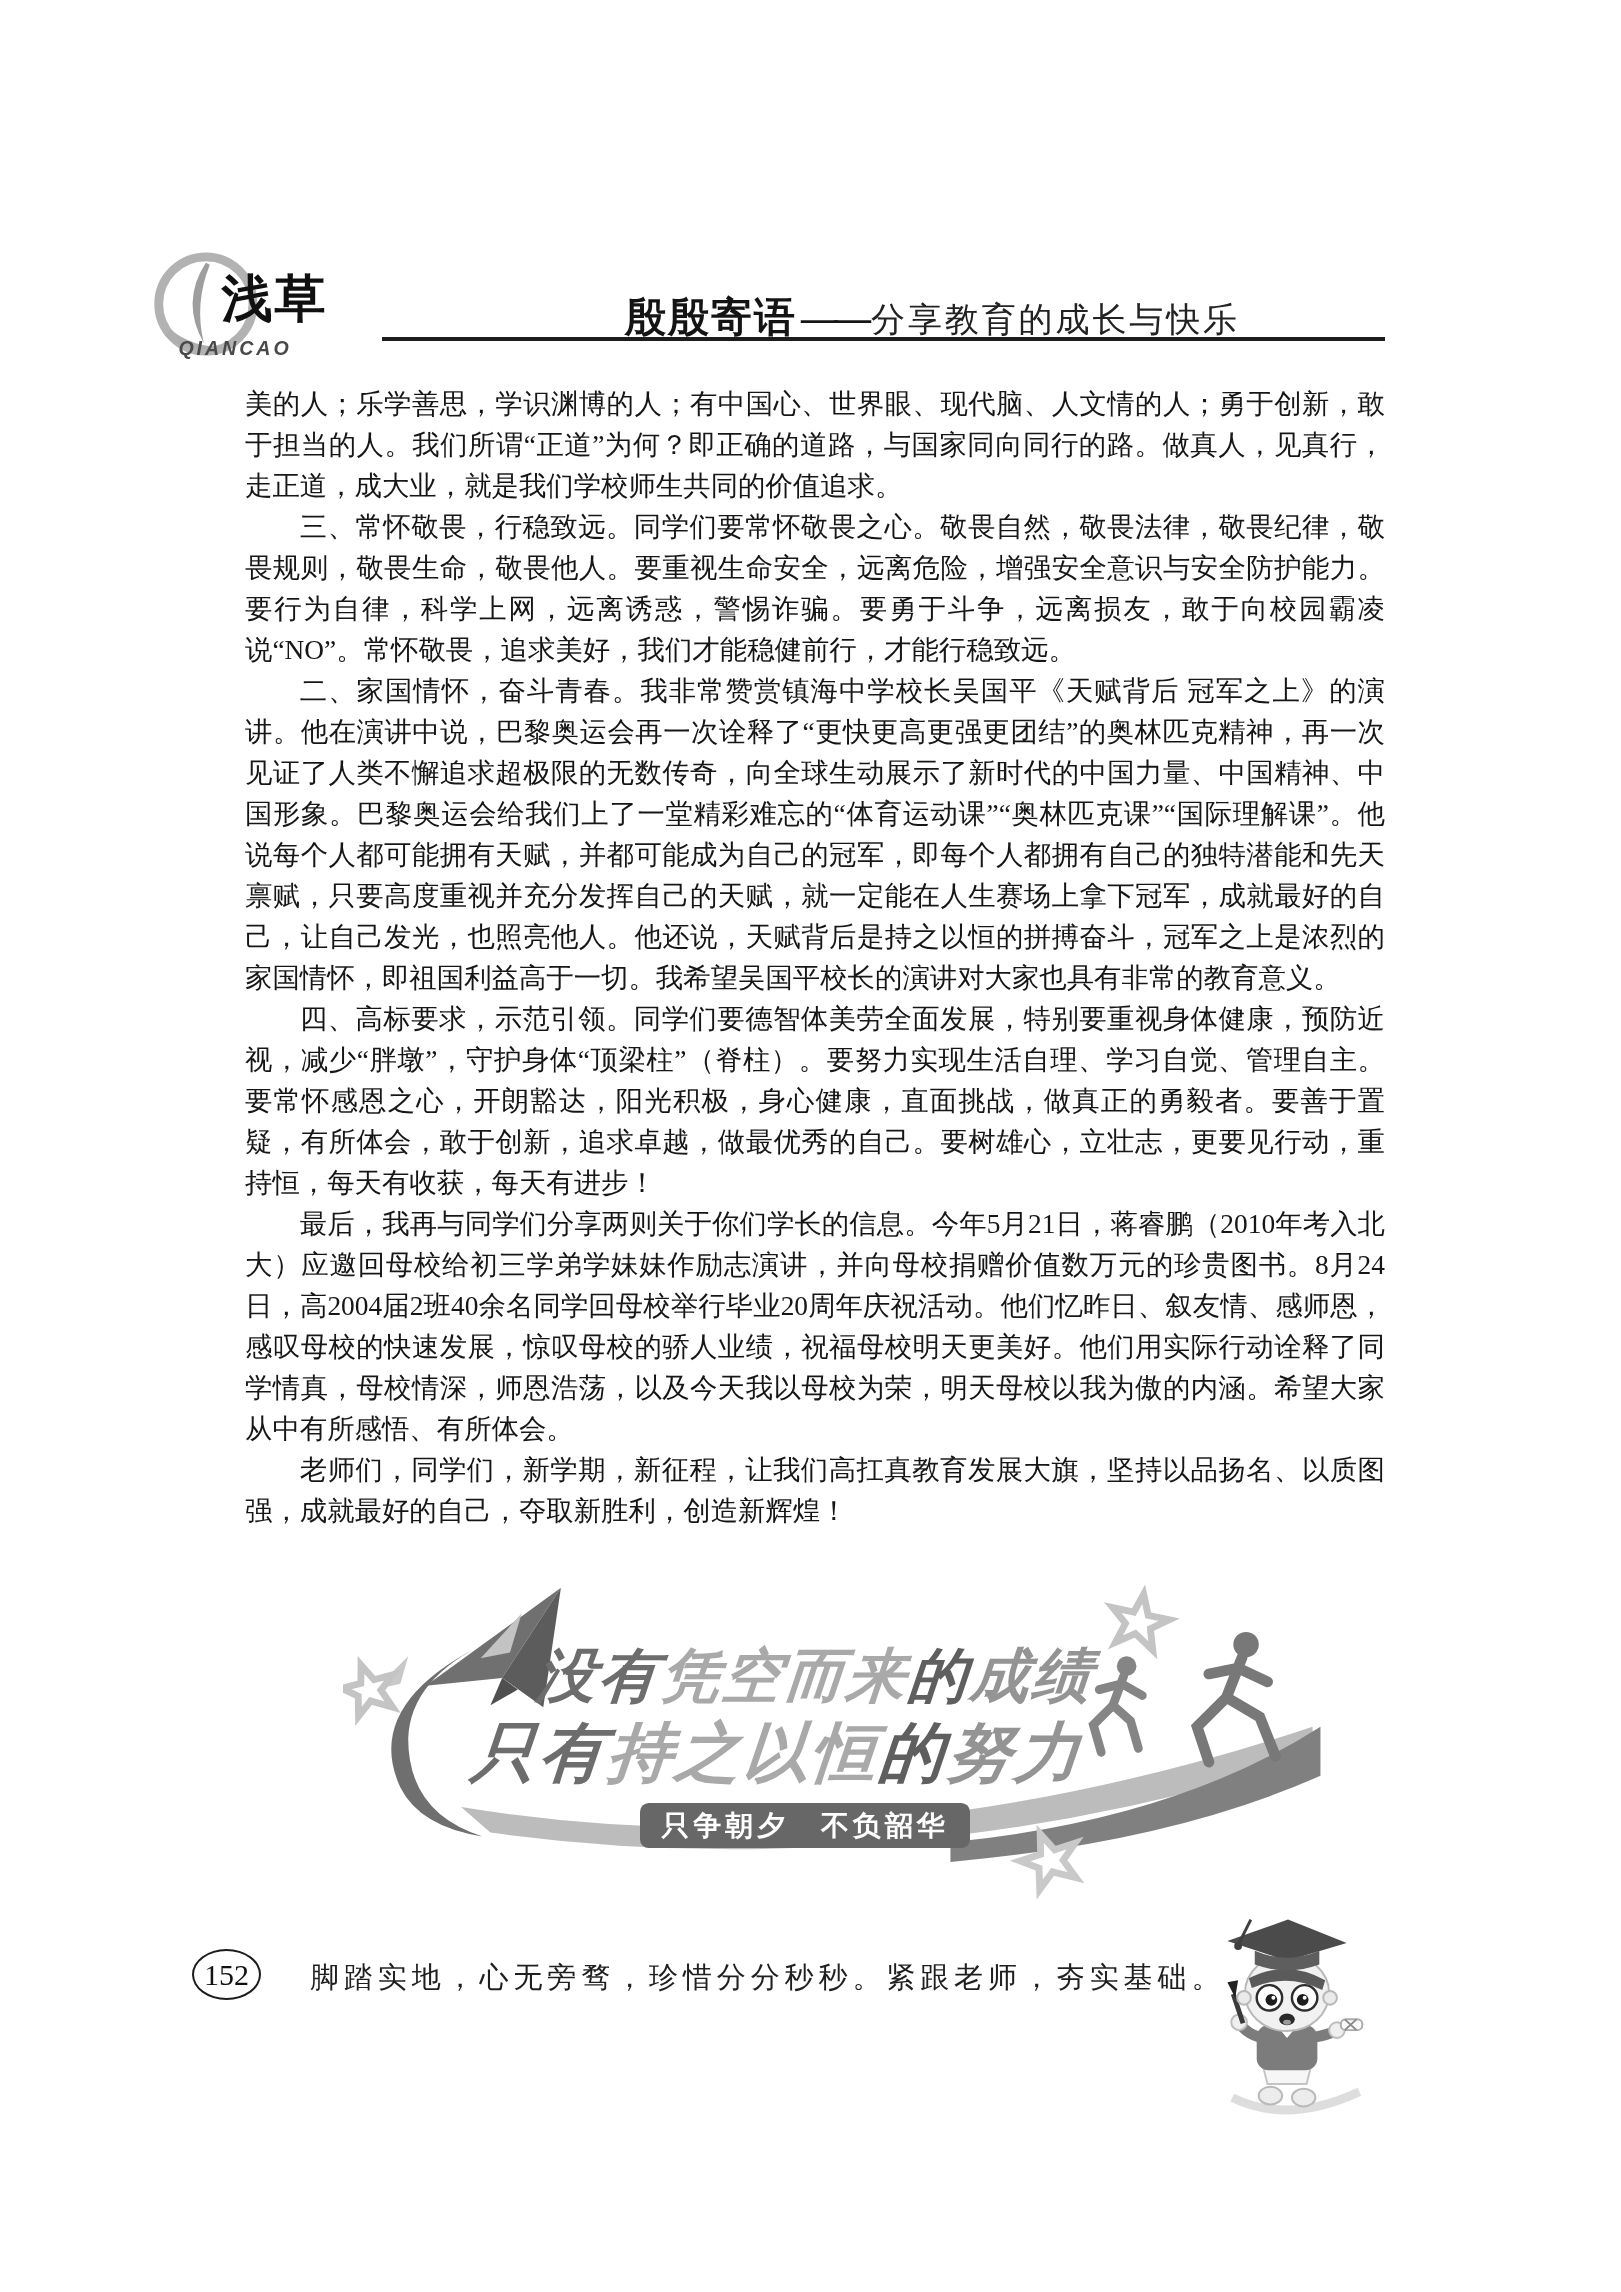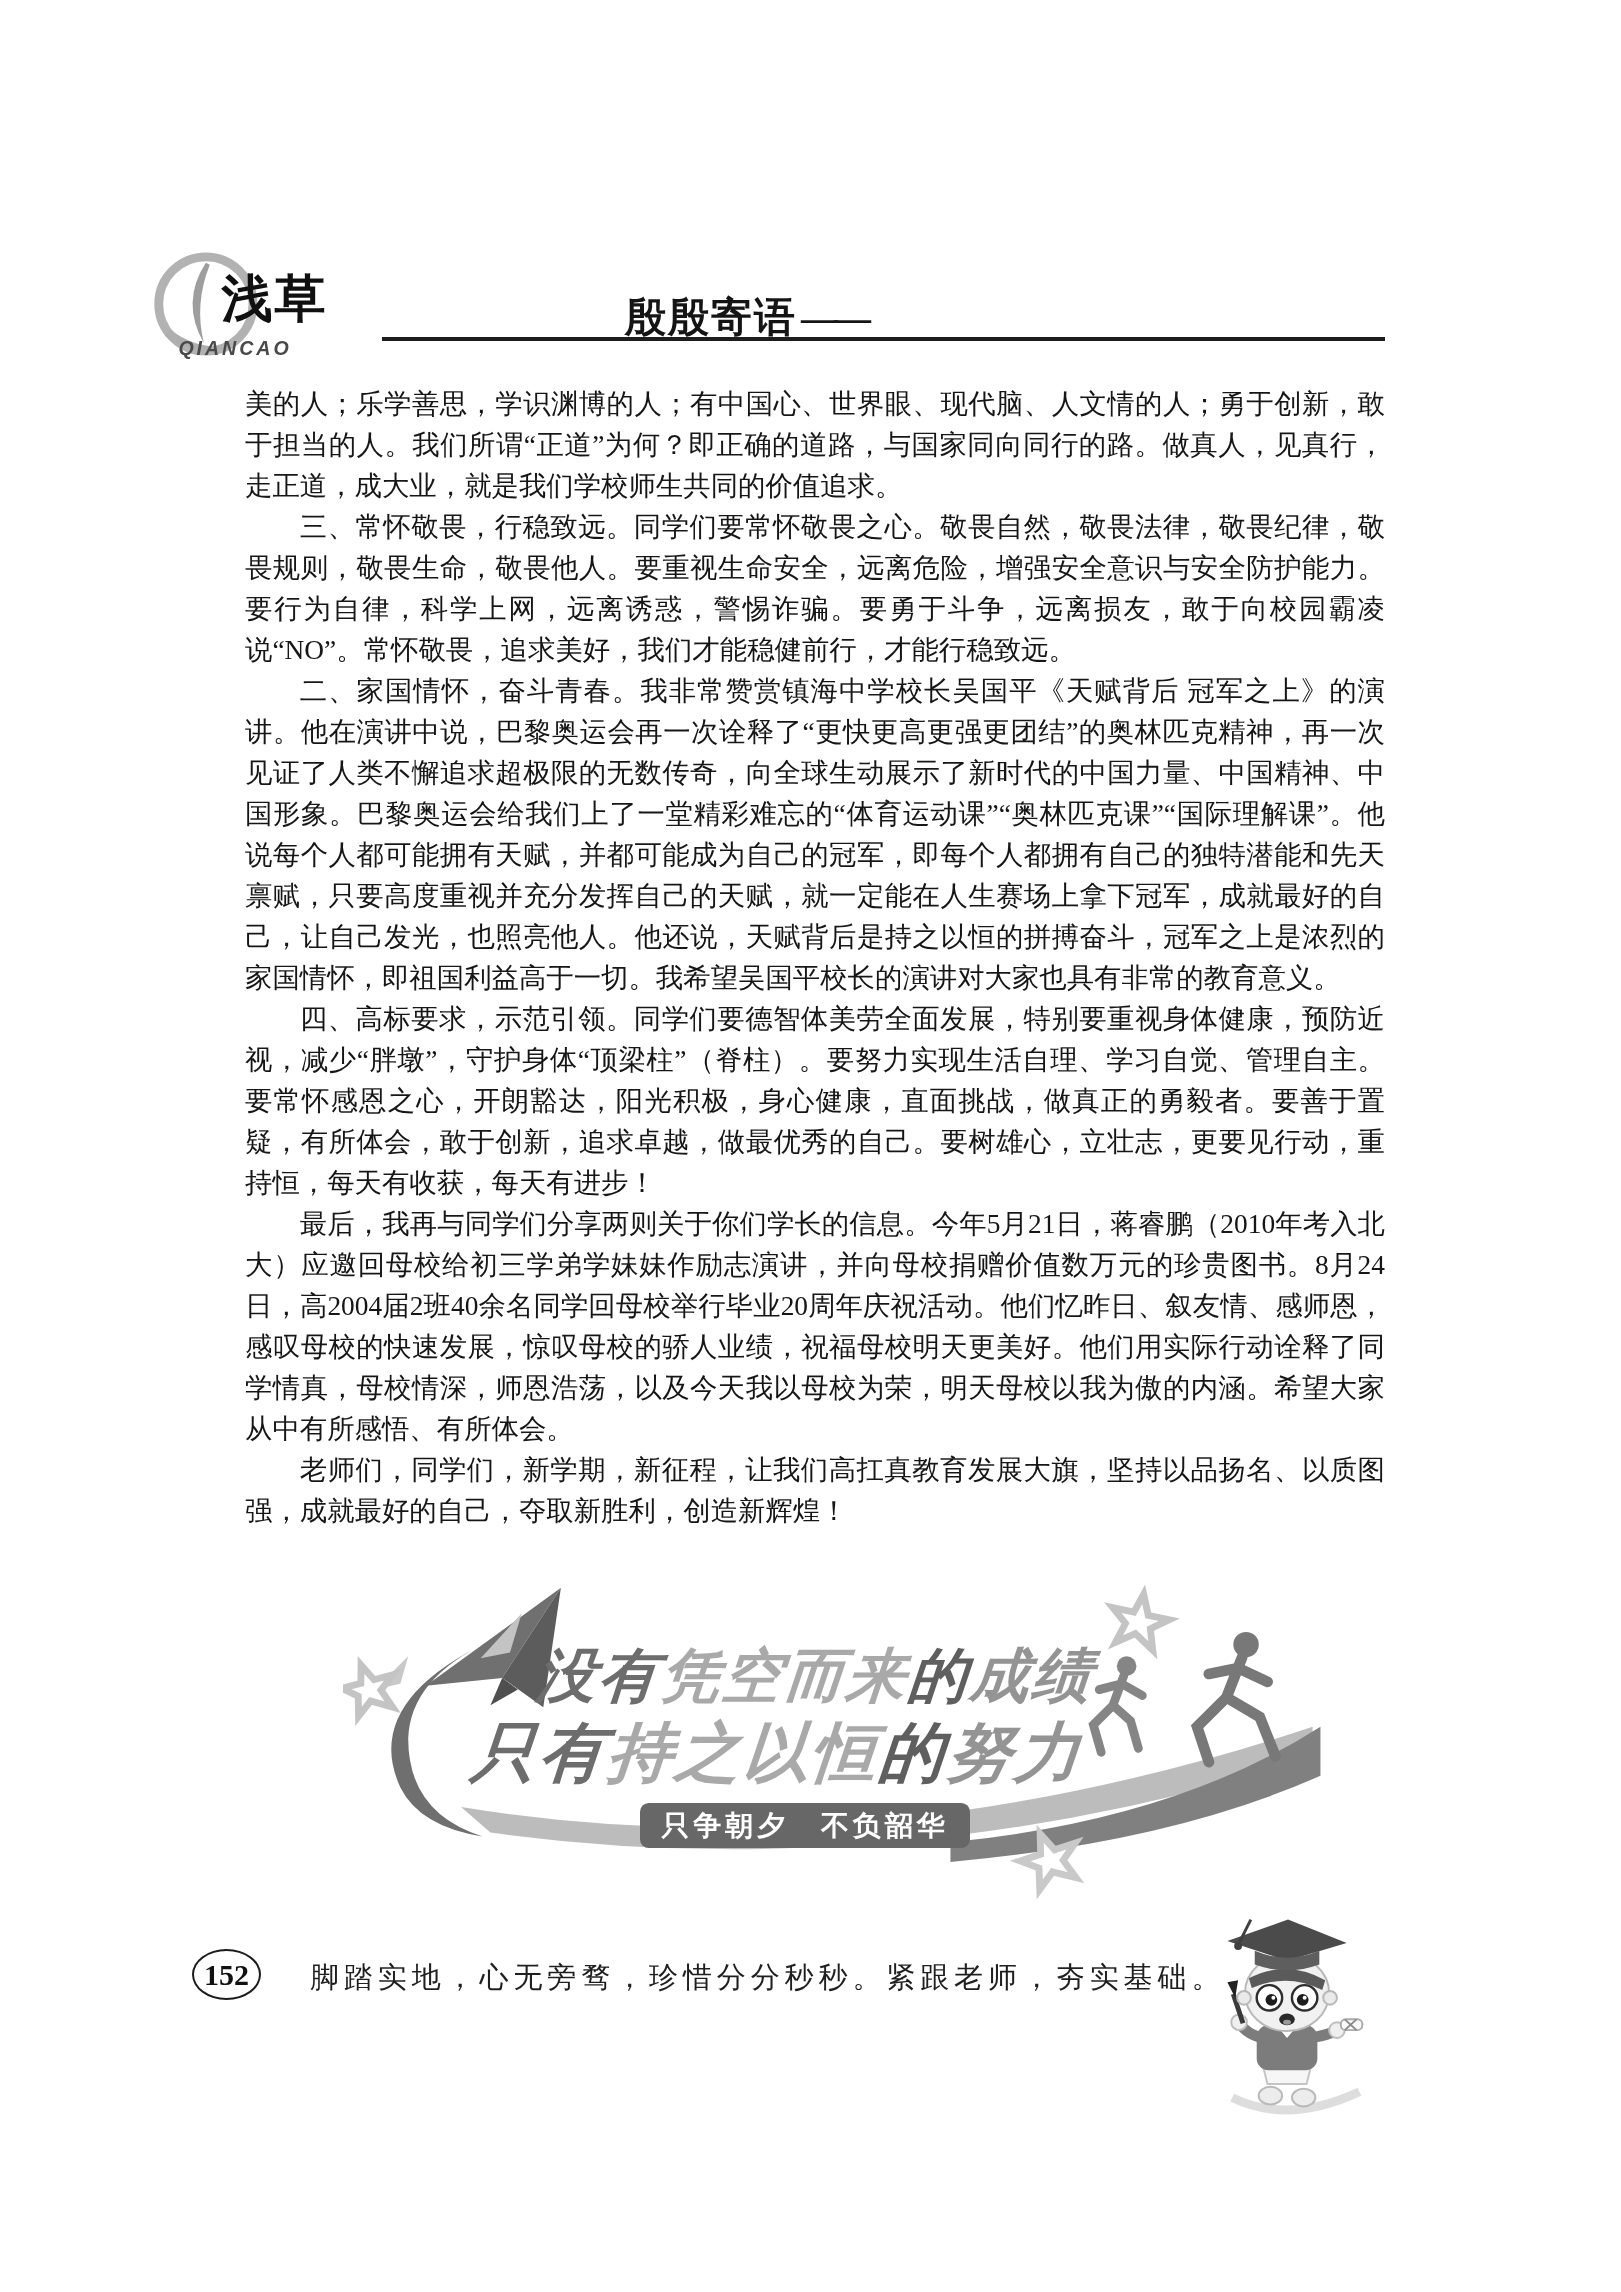--- a/index.html
+++ b/index.html
@@ -64,21 +64,21 @@
     display:flex;align-items:center;justify-content:center;
     color:#ffffff;font-family:"Liberation Sans",sans-serif;
     font-size:28px;font-weight:700;letter-spacing:3.9px;
   }
 
   
   .page-number{
     position:absolute;left:192px;top:1949px;width:65px;height:47px;
     border:2.9px solid #1c1c1c;border-radius:50%;
     display:flex;align-items:center;justify-content:center;
-    font-size:30px;color:#111;font-weight:bold;
+    font-size:30px;color:#111;
   }
   .footer-motto{
     position:absolute;left:310px;top:1958px;width:882px;
     font-size:29px;letter-spacing:4.9px;color:#1f1f1f;
     white-space:nowrap;
   }
   .mascot{position:absolute;left:1198px;top:1900px;width:181px;height:225px;}
 </style>
 </head>
 <body>
@@ -89,20 +89,21 @@
     <circle cx="62" cy="60" r="48" fill="none" stroke="#b2b2b2" stroke-width="9"></circle>
     <path d="M62,18 Q36,58 60,100 Q50,60 66,20 Z" fill="#9e9e9e"></path>
     <path d="M20,92 Q45,112 80,104 Q48,104 26,86 Z" fill="#aeaeae"></path>
     <text x="78" y="72" font-family="Liberation Serif, serif" font-size="52" font-weight="900" fill="#101010" letter-spacing="2">浅草</text>
     <text x="34" y="112" font-family="Liberation Sans, sans-serif" font-size="20" font-weight="700" font-style="italic" fill="#4a4a4a" letter-spacing="3">QIANCAO</text>
   </svg>
 
   <div class="header-title">
     <span class="main">殷殷寄语</span>
     <span class="dash">——</span>
+    <span class="sub">分享教育的成长与快乐</span>
   </div>
   <div class="header-rule"></div>
 
   <div class="body-text">
     <p class="no-indent">美的人；乐学善思，学识渊博的人；有中国心、世界眼、现代脑、人文情的人；勇于创新，敢于担当的人。我们所谓“正道”为何？即正确的道路，与国家同向同行的路。做真人，见真行，走正道，成大业，就是我们学校师生共同的价值追求。</p>
     <p>三、常怀敬畏，行稳致远。同学们要常怀敬畏之心。敬畏自然，敬畏法律，敬畏纪律，敬畏规则，敬畏生命，敬畏他人。要重视生命安全，远离危险，增强安全意识与安全防护能力。要行为自律，科学上网，远离诱惑，警惕诈骗。要勇于斗争，远离损友，敢于向校园霸凌说“NO”。常怀敬畏，追求美好，我们才能稳健前行，才能行稳致远。</p>
     <p>二、家国情怀，奋斗青春。我非常赞赏镇海中学校长吴国平《天赋背后 冠军之上》的演讲。他在演讲中说，巴黎奥运会再一次诠释了“更快更高更强更团结”的奥林匹克精神，再一次见证了人类不懈追求超极限的无数传奇，向全球生动展示了新时代的中国力量、中国精神、中国形象。巴黎奥运会给我们上了一堂精彩难忘的“体育运动课”“奥林匹克课”“国际理解课”。他说每个人都可能拥有天赋，并都可能成为自己的冠军，即每个人都拥有自己的独特潜能和先天禀赋，只要高度重视并充分发挥自己的天赋，就一定能在人生赛场上拿下冠军，成就最好的自己，让自己发光，也照亮他人。他还说，天赋背后是持之以恒的拼搏奋斗，冠军之上是浓烈的家国情怀，即祖国利益高于一切。我希望吴国平校长的演讲对大家也具有非常的教育意义。</p>
     <p>四、高标要求，示范引领。同学们要德智体美劳全面发展，特别要重视身体健康，预防近视，减少“胖墩”，守护身体“顶梁柱”（脊柱）。要努力实现生活自理、学习自觉、管理自主。要常怀感恩之心，开朗豁达，阳光积极，身心健康，直面挑战，做真正的勇毅者。要善于置疑，有所体会，敢于创新，追求卓越，做最优秀的自己。要树雄心，立壮志，更要见行动，重持恒，每天有收获，每天有进步！</p>
     <p>最后，我再与同学们分享两则关于你们学长的信息。今年5月21日，蒋睿鹏（2010年考入北大）应邀回母校给初三学弟学妹妹作励志演讲，并向母校捐赠价值数万元的珍贵图书。8月24日，高2004届2班40余名同学回母校举行毕业20周年庆祝活动。他们忆昨日、叙友情、感师恩，感叹母校的快速发展，惊叹母校的骄人业绩，祝福母校明天更美好。他们用实际行动诠释了同学情真，母校情深，师恩浩荡，以及今天我以母校为荣，明天母校以我为傲的内涵。希望大家从中有所感悟、有所体会。</p>
     <p>老师们，同学们，新学期，新征程，让我们高扛真教育发展大旗，坚持以品扬名、以质图强，成就最好的自己，夺取新胜利，创造新辉煌！</p>

